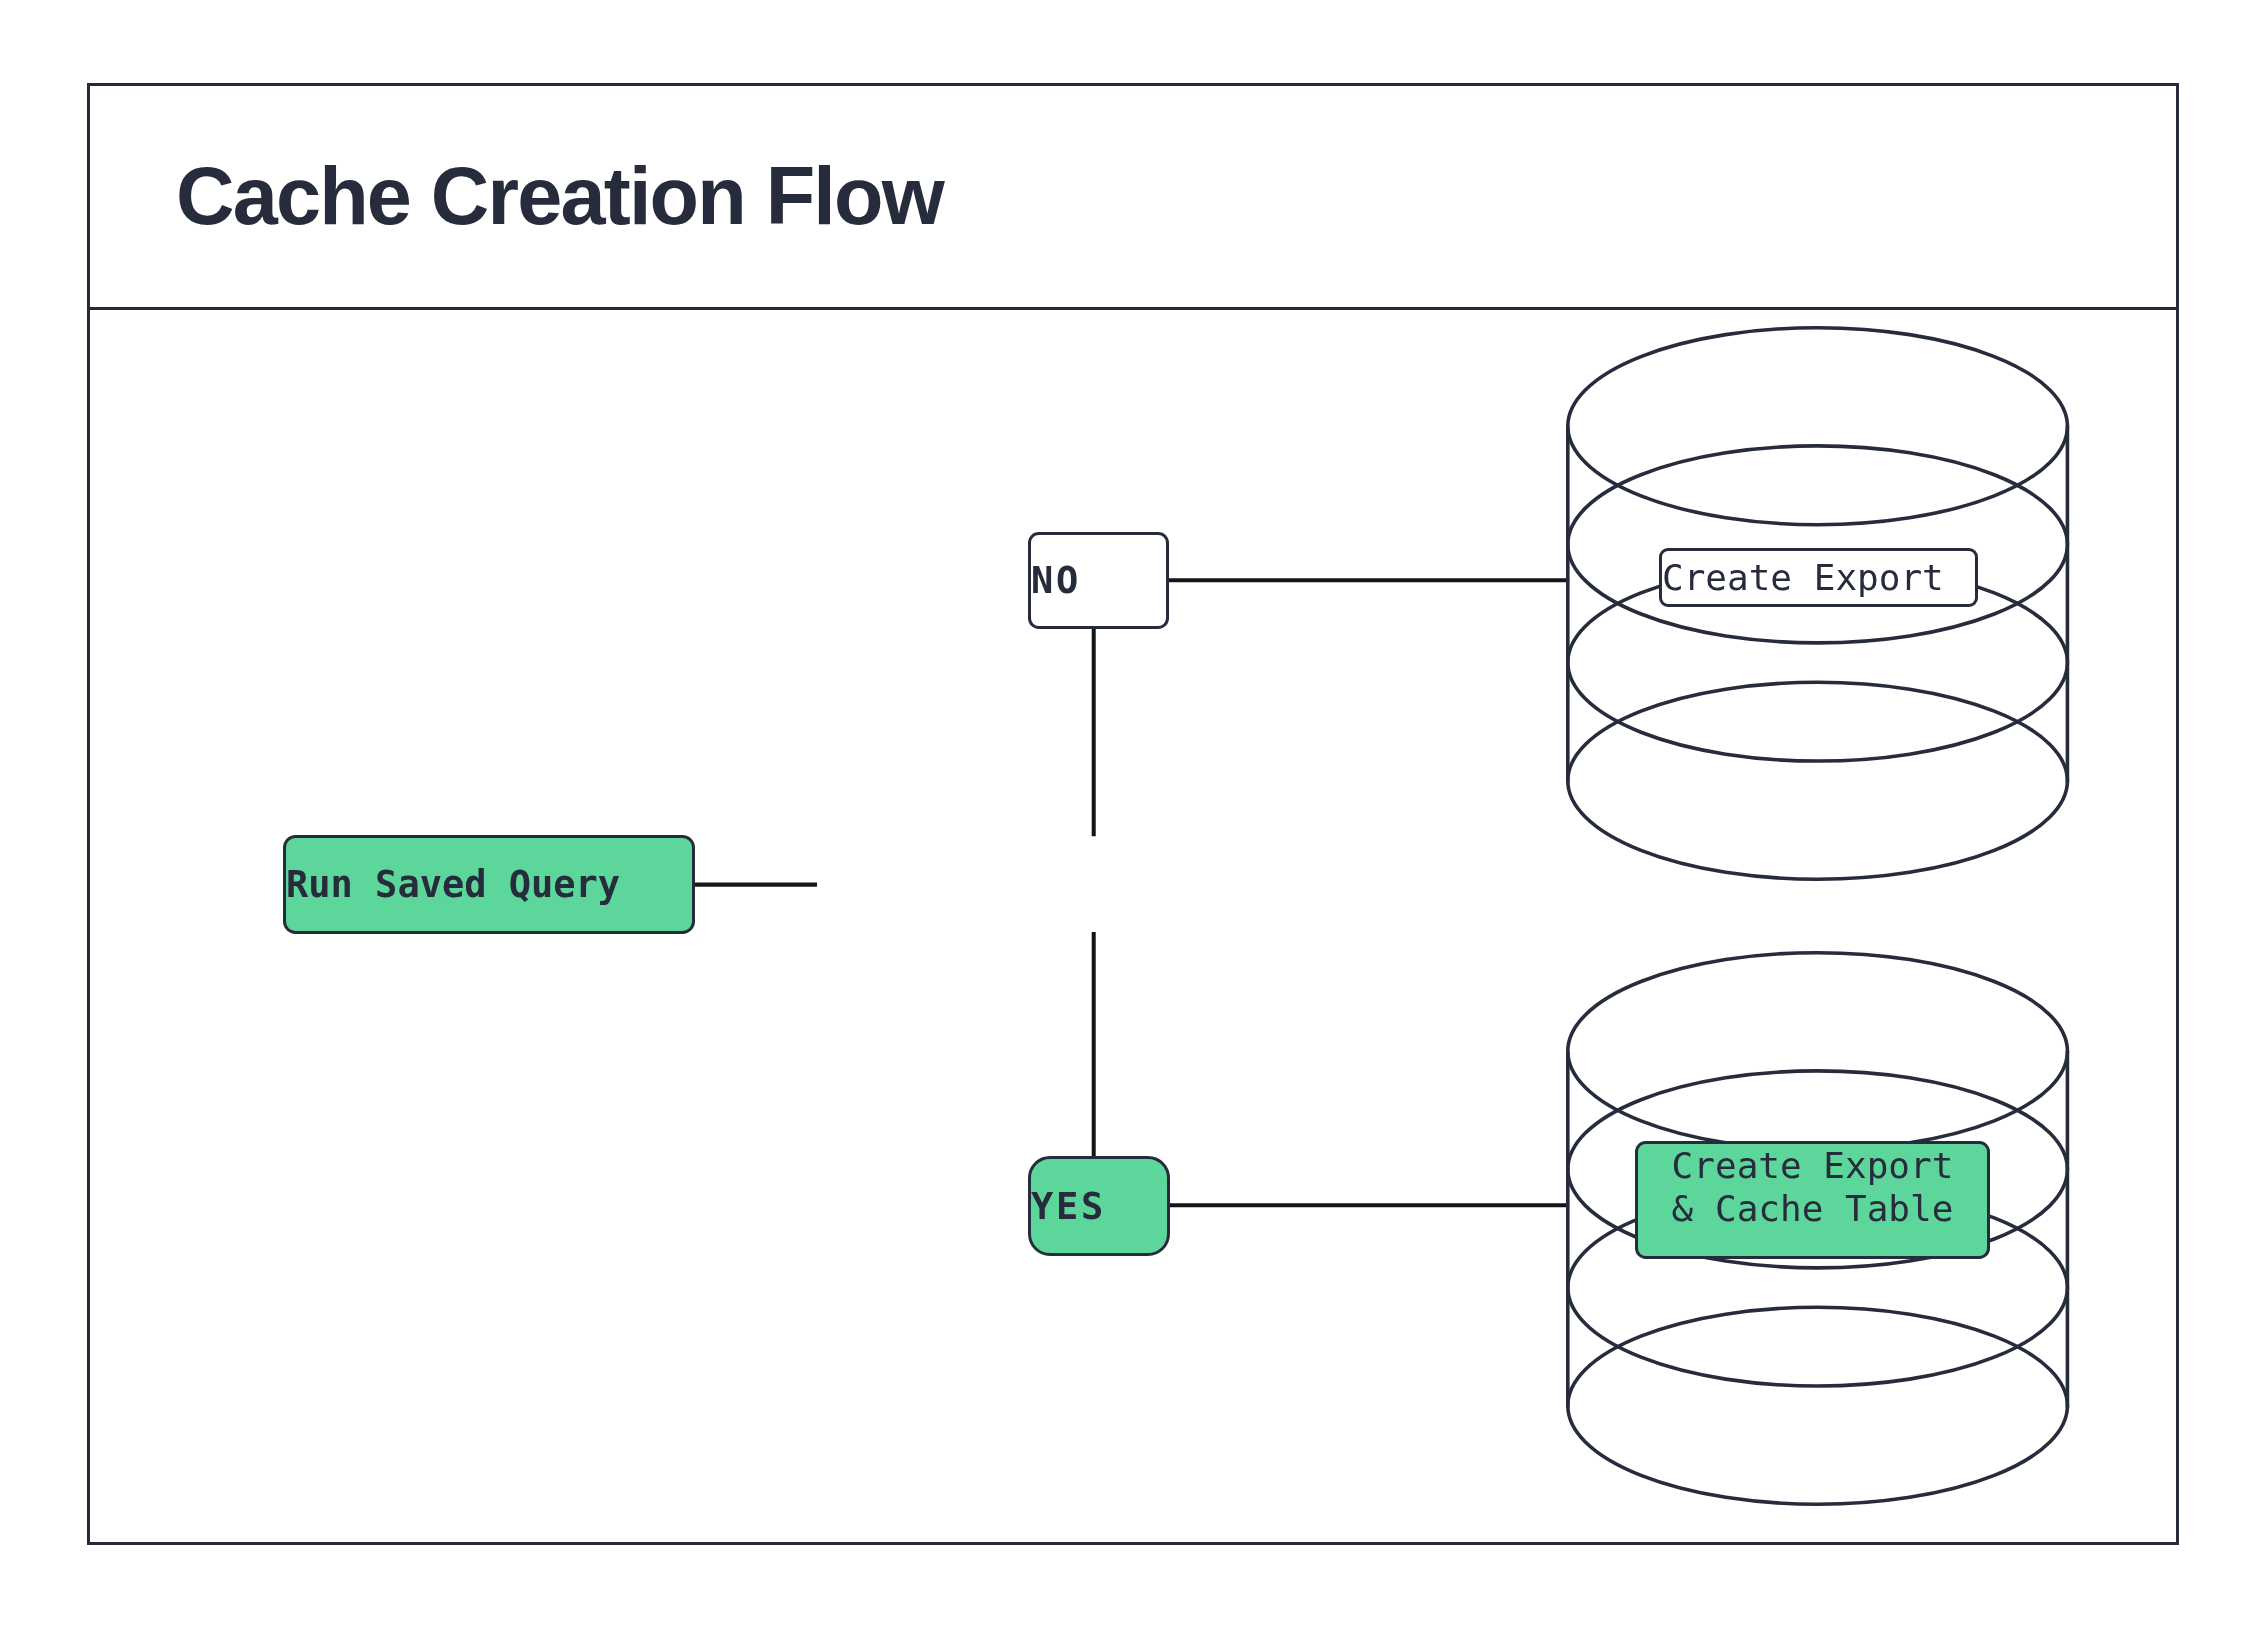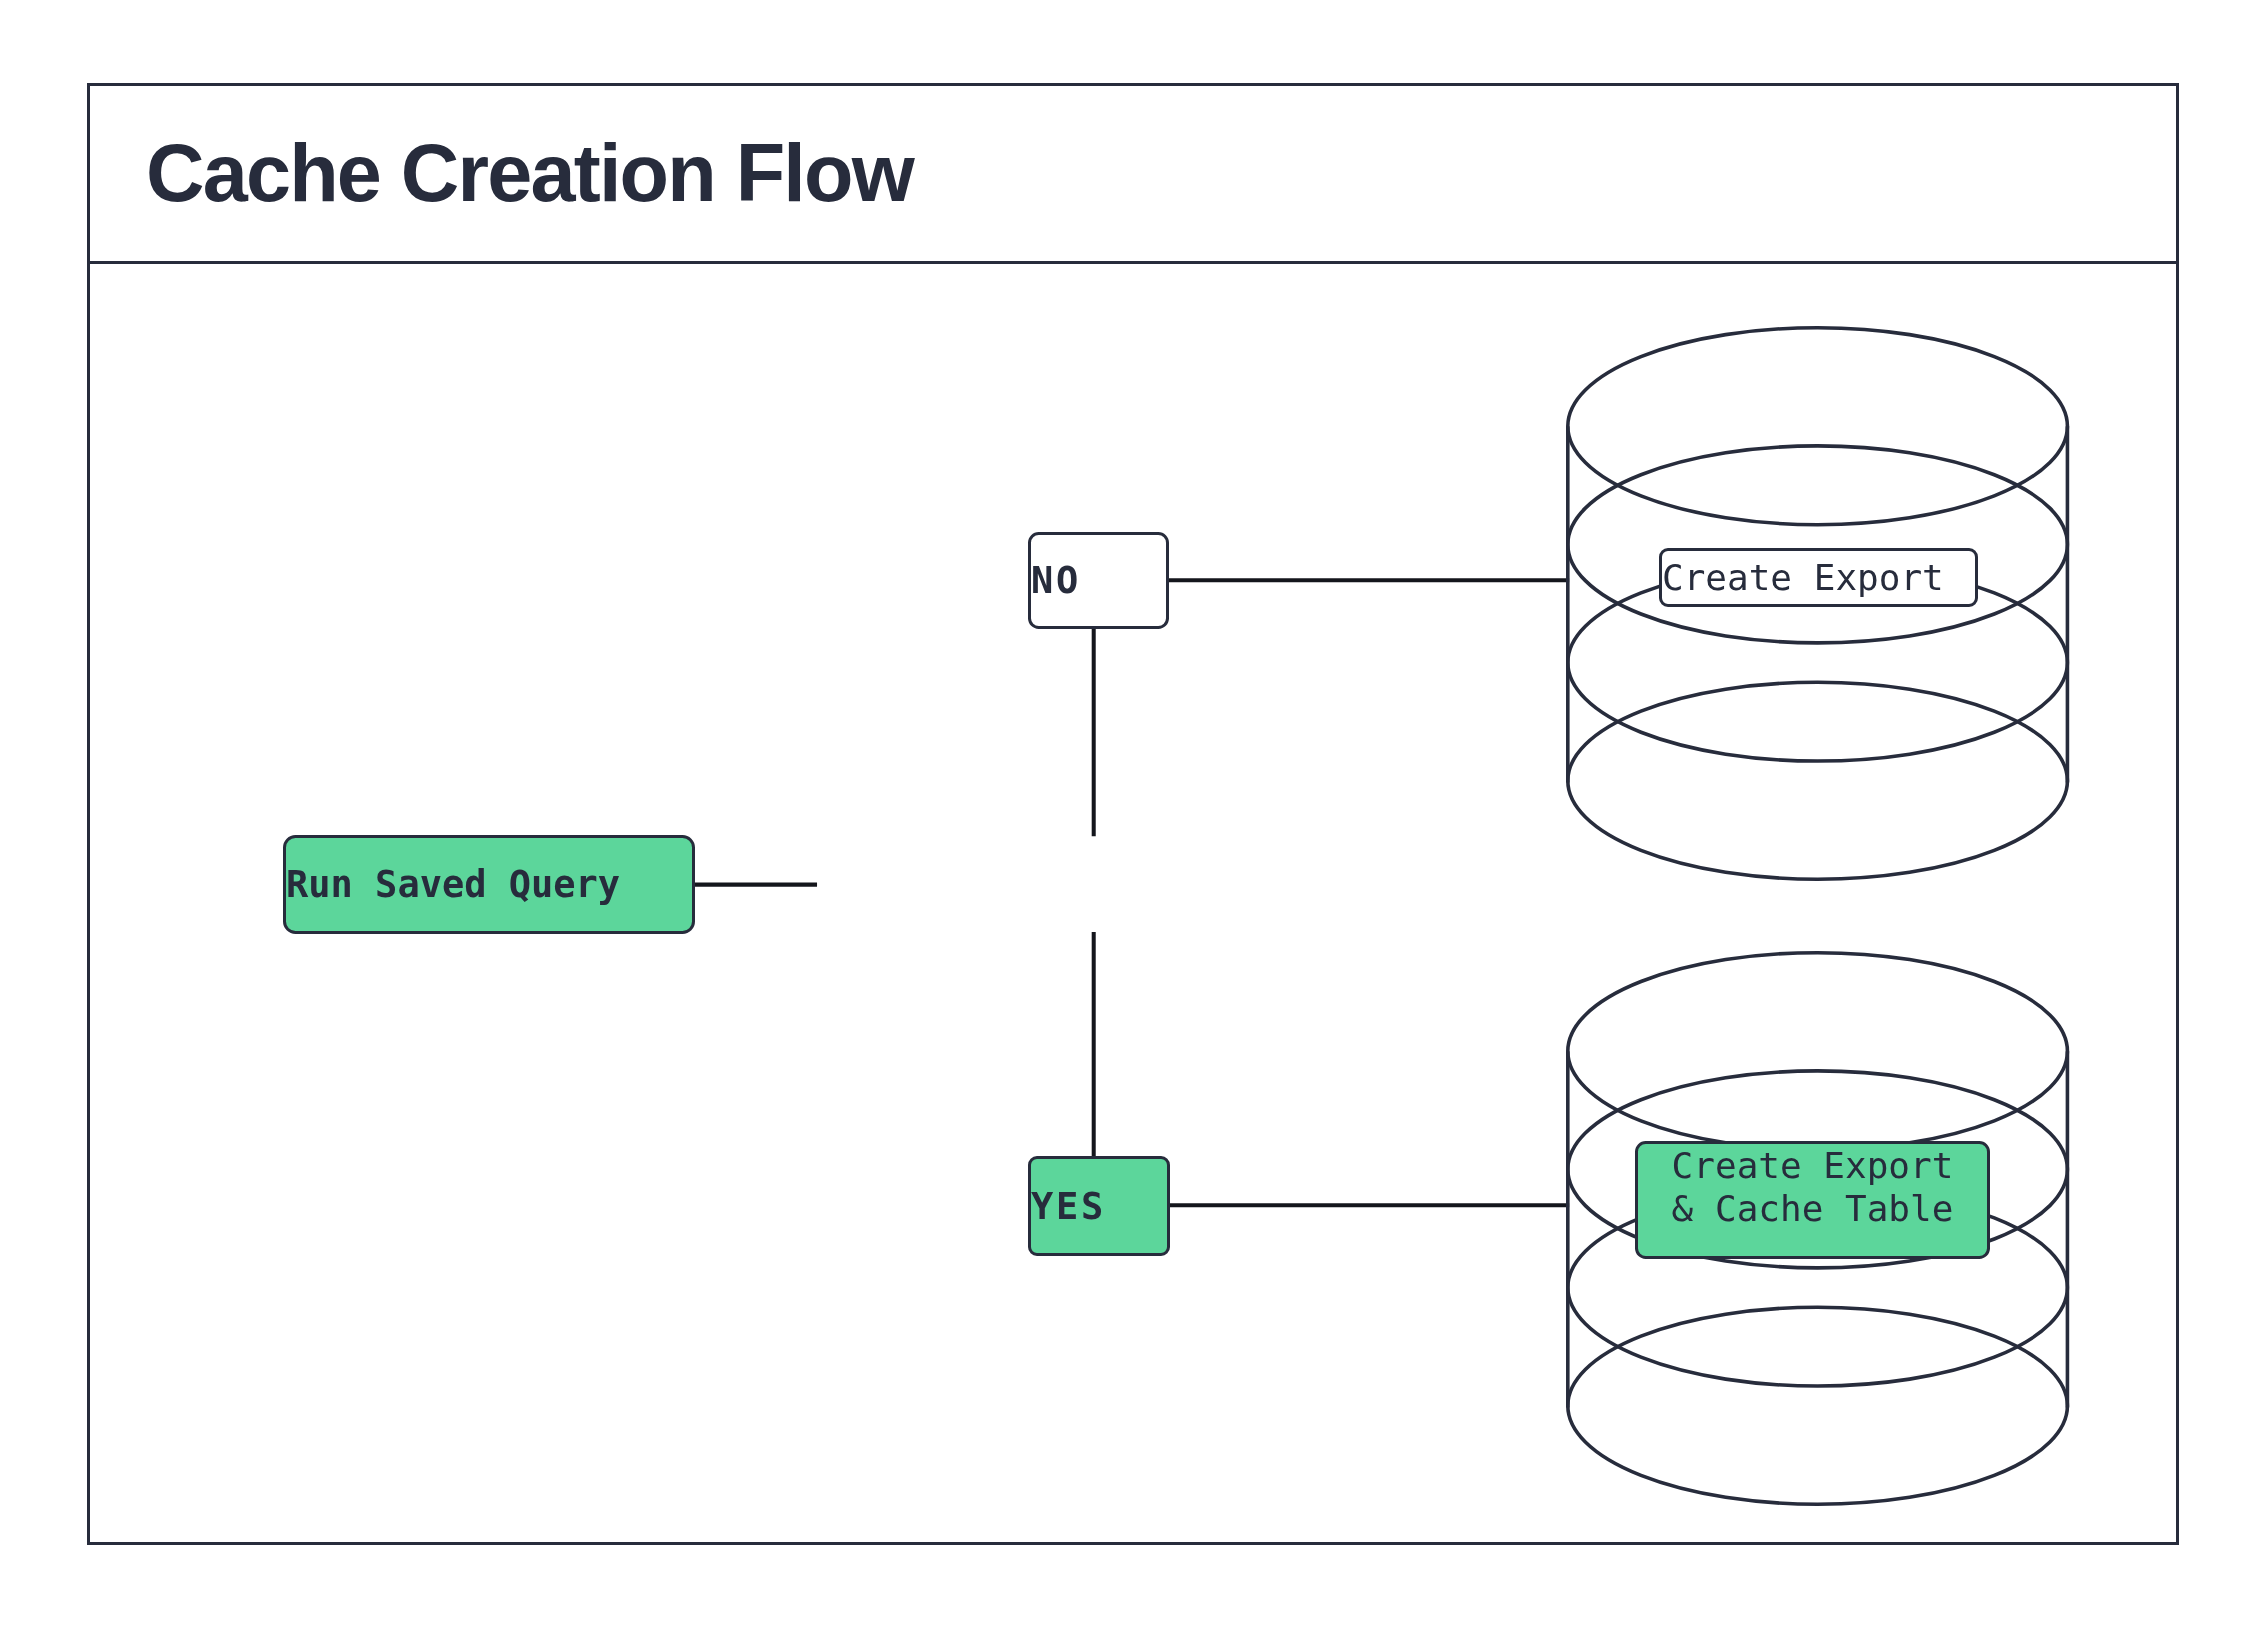--- a/index.html
+++ b/index.html
@@ -12,23 +12,23 @@
   html,body{margin:0;padding:0;background:var(--bg);}
   .page{
     position:relative;width:2268px;height:1626px;background:var(--bg);
     font-family:"DejaVu Sans Mono", monospace;overflow:hidden;
   }
   .frame{
     position:absolute;left:87px;top:83px;width:2092px;height:1462px;
     border:3.6px solid var(--ink);box-sizing:border-box;background:var(--bg);
   }
   .header{
-    position:absolute;left:0;top:0;width:100%;height:178px;
+    position:absolute;left:0;top:0;width:100%;height:224px;
     border-bottom:3.6px solid var(--ink);box-sizing:border-box;
-    display:flex;align-items:center;padding-left:56px;
+    display:flex;align-items:center;padding-left:86px;
   }
   .title{
     font-family:"Liberation Sans", sans-serif;font-weight:700;
     font-size:81px;letter-spacing:-1.8px;color:var(--ink);white-space:nowrap;
   }
   svg.canvas{position:absolute;left:0;top:0;width:2268px;height:1626px;display:block;}
   svg.canvas .connector{stroke:var(--line);stroke-width:4.5;}
   svg.canvas .cyl{stroke:var(--ink);stroke-width:4;fill:none;}
   .node{
     position:absolute;box-sizing:border-box;
@@ -42,21 +42,21 @@
   .node.decision{
     left:815px;top:835px;width:585px;height:99px;
     background:var(--ink);color:var(--panel-text);border-radius:12.5px;font-weight:500;
   }
   .node.no{
     left:1028px;top:532px;width:141px;height:97px;
     background:var(--bg);border:3.6px solid var(--ink);border-radius:10.7px;letter-spacing:2.7px;
   }
   .node.yes{
     left:1028px;top:1156px;width:142px;height:100px;
-    background:var(--green);border:3.6px solid var(--ink);border-radius:9px;letter-spacing:2.7px;
+    background:var(--green);border:3.6px solid var(--ink);border-radius:22px;letter-spacing:2.7px;
   }
   .node.export-label{
     left:1659px;top:548px;width:319px;height:59px;
     background:var(--bg);border:3.6px solid var(--ink);border-radius:9px;
     font-size:36px;font-weight:500;
   }
   .node.cache-label{
     left:1635px;top:1141px;width:355px;height:118px;
     background:var(--green);border:3.6px solid var(--ink);border-radius:10.7px;
     font-size:36px;flex-direction:column;line-height:1.2;font-weight:500;

